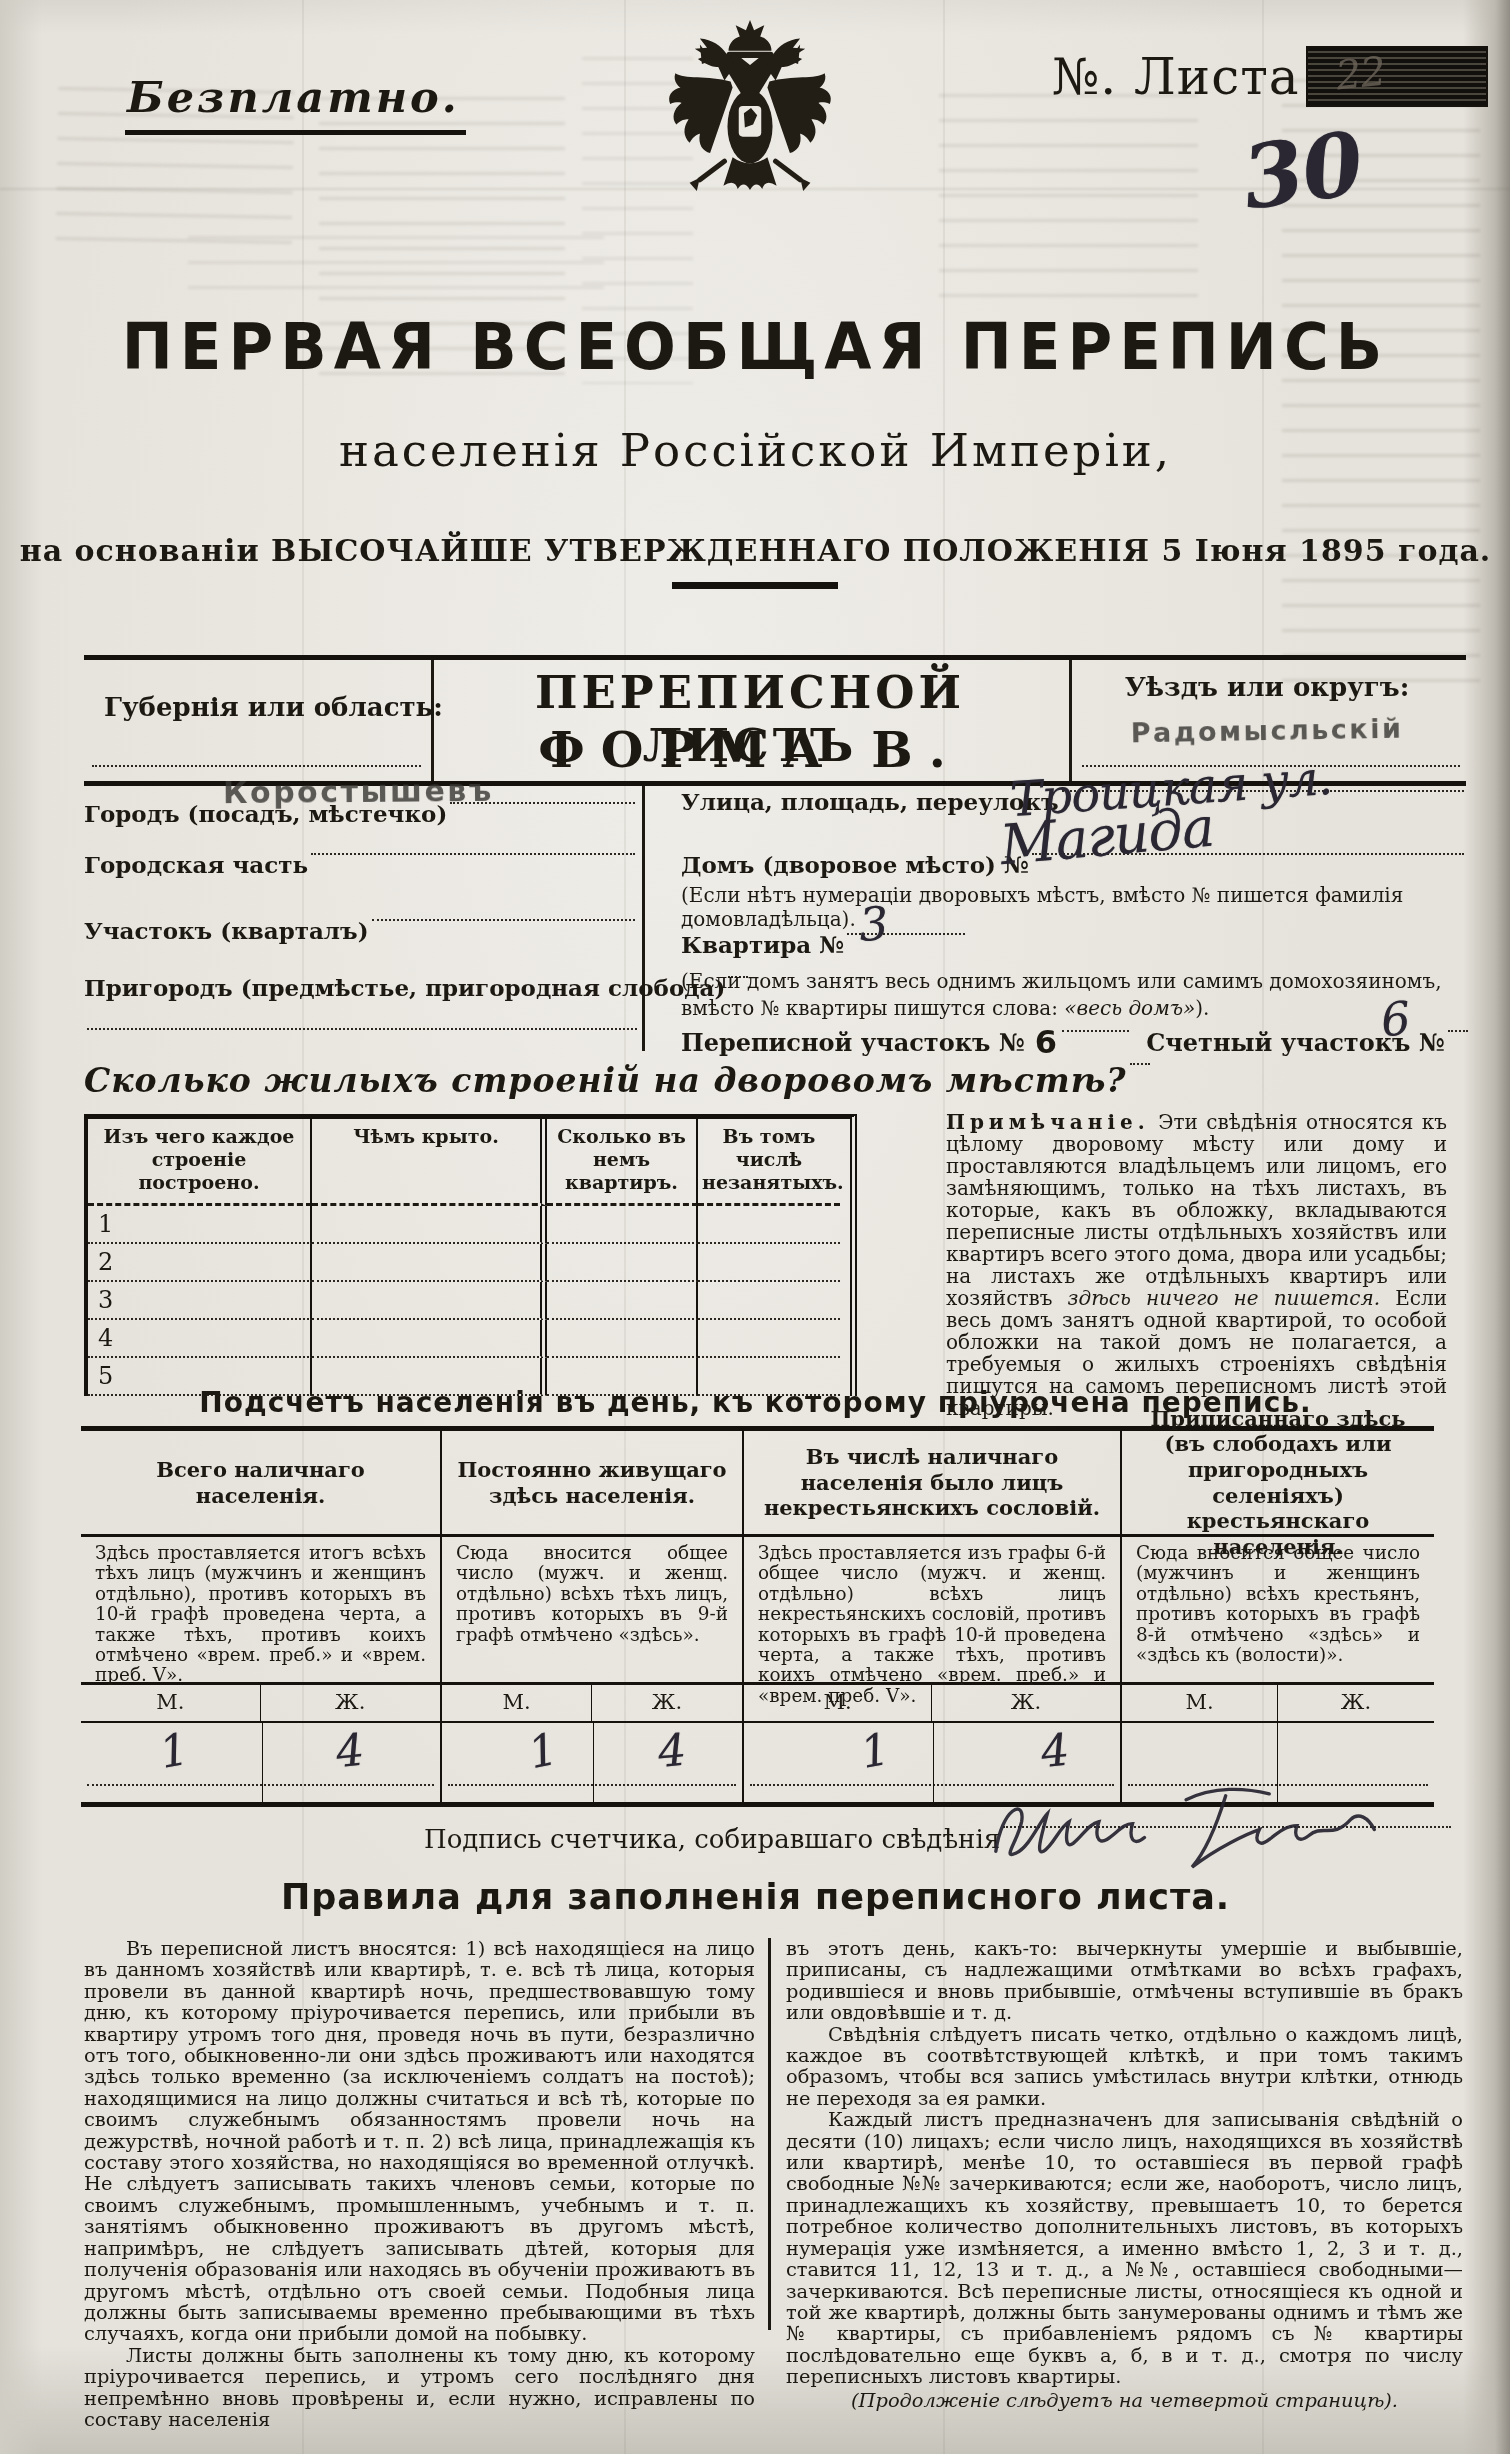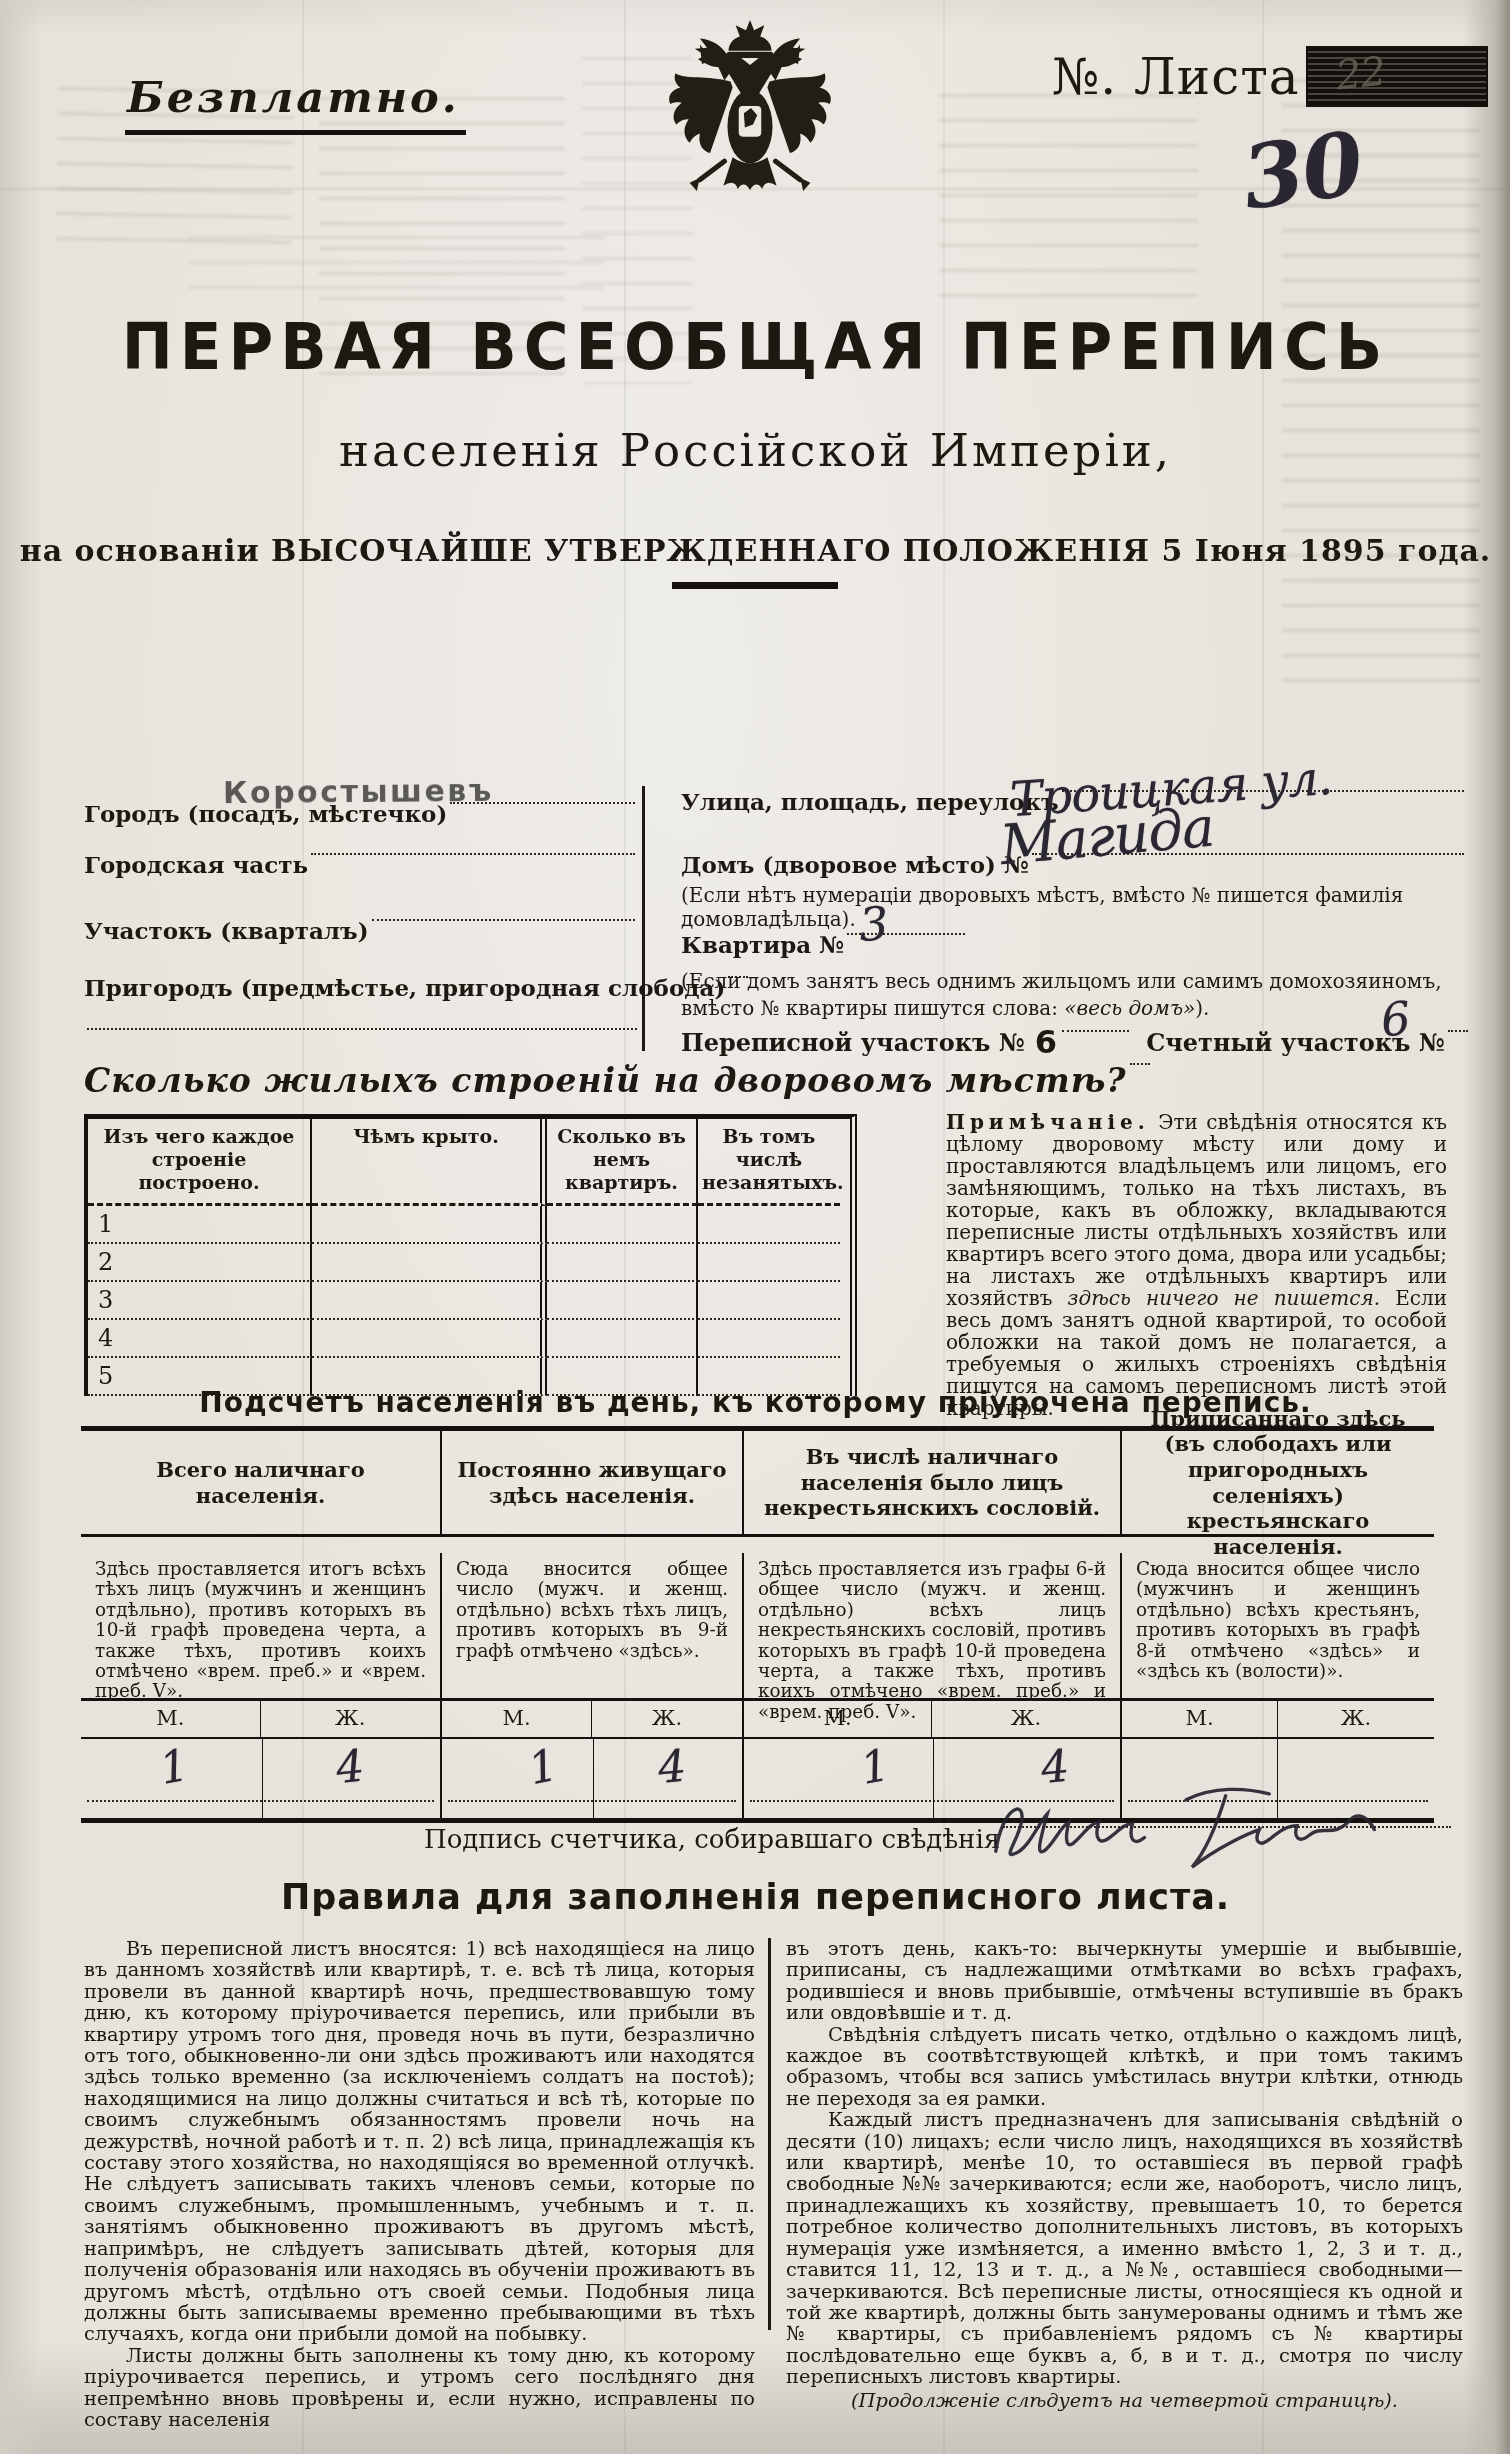--- a/index.html
+++ b/index.html
@@ -43,21 +43,21 @@
   .bt-row{display:grid;grid-template-columns:224px 235px 151px 142px;height:38px;}
   .bt-c{border-bottom:2.5px dotted #2b2720;position:relative;}
   .bt-c1{border-right:2.5px solid #15120d;font-size:24px;padding:4px 0 0 10px;}
   .bt-c2{border-right:7px double #15120d;}
   .bt-c3{border-right:2.5px solid #15120d;}
   
   #ttable{left:81px;top:1426px;width:1353px;border-top:5px solid #15120d;border-bottom:5px solid #15120d;}
   .t-grid{display:grid;grid-template-columns:361px 302px 378px 312px;}
   .t-title{font-size:21px;font-weight:bold;text-align:center;line-height:1.22;height:103px;
            display:flex;align-items:center;justify-content:center;padding:2px 14px;box-sizing:border-box;}
-  .t-desc{font-size:18.4px;line-height:20.4px;text-align:justify;height:145px;padding:6px 14px;box-sizing:border-box;margin-top:16px;}
+  .t-desc{font-size:18.4px;line-height:20.4px;text-align:justify;height:145px;padding:6px 14px;box-sizing:border-box;}
   .t-vr{border-right:2.5px solid #15120d;}
   .t-mzh{border-top:3px solid #15120d;border-bottom:2px solid #15120d;height:36px;}
   .t-half{display:grid;grid-template-columns:1fr 1fr;}
   .t-mz{font-size:21px;text-align:center;padding-top:5px;}
   .t-sub{border-right:1.5px solid #15120d;}
   .t-entry{height:79px;position:relative;}
   .t-entry .dots{position:absolute;left:6px;right:6px;bottom:16px;border-bottom:2.5px dotted #2b2720;}
   .t-num{position:absolute;font-size:44px;top:2px;}
   
   .rules-txt{font-size:19.4px;line-height:21.4px;text-align:justify;}
@@ -113,20 +113,31 @@
       <span class="hand" style="position:absolute;left:28px;top:2px;font-size:40px;color:#6b6357;opacity:.8;transform:rotate(-6deg);">22</span>
     </span>
   </div>
   <div class="abs hand" style="left:1243px;top:119px;font-size:87px;font-weight:bold;transform:rotate(-8deg);">30</div>
 
   <div class="abs ctr san b" style="top:311px;font-size:61px;letter-spacing:7px;transform:scaleY(1.06);">ПЕРВАЯ ВСЕОБЩАЯ ПЕРЕПИСЬ</div>
   <div class="abs ctr ser" style="top:424px;font-size:45px;letter-spacing:3px;">населенія Россійской Имперіи,</div>
   <div class="abs ctr ser b" style="top:533px;font-size:30px;letter-spacing:1px;">на основаніи ВЫСОЧАЙШЕ УТВЕРЖДЕННАГО ПОЛОЖЕНІЯ 5 Іюня 1895 года.</div>
   <div class="abs" style="left:672px;top:582px;width:166px;height:7px;background:#15120d;"></div>
 
+  <div class="abs" id="formbox">
+    <div class="abs vline" style="left:347px;top:0;bottom:0;"></div>
+    <div class="abs vline" style="left:985px;top:0;bottom:0;"></div>
+    <div class="abs ser b" style="left:20px;top:32px;font-size:26px;">Губернія или область:</div>
+    <div class="abs" style="left:8px;right:1045px;bottom:14px;border-bottom:2.5px dotted #2b2720;"></div>
+    <div class="abs ctr ser b" style="left:347px;width:638px;top:6px;font-size:45px;letter-spacing:4px;">ПЕРЕПИСНОЙ ЛИСТЪ</div>
+    <div class="abs ctr ser b" style="left:347px;width:638px;top:61px;font-size:49px;letter-spacing:16px;">ФОРМА В.</div>
+    <div class="abs ctr ser b" style="left:985px;width:396px;top:12px;font-size:26px;">Уѣздъ или округъ:</div>
+    <div class="abs ctr stamp" style="left:985px;width:396px;top:55px;font-size:27px;transform:rotate(-1deg);">Радомысльскій</div>
+    <div class="abs" style="left:998px;right:6px;bottom:14px;border-bottom:2.5px dotted #2b2720;"></div>
+  </div>
 
   <div class="abs" style="left:0;top:782px;width:1511px;height:277px;">
     <div class="abs vline" style="left:642px;top:4px;height:265px;"></div>
 
     <div class="abs row" style="left:84px;top:18px;width:554px;">
       <span class="ser b" style="font-size:23px;white-space:nowrap;">Городъ (посадъ, мѣстечко)</span>
       <span class="leader"></span>
     </div>
     <div class="abs stamp" style="left:223px;top:-8px;font-size:30px;transform:rotate(-.5deg);">Коростышевъ</div>
 

